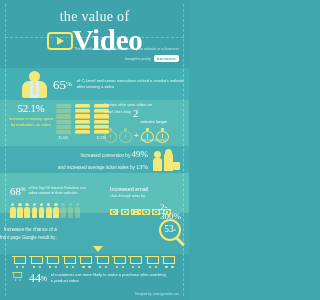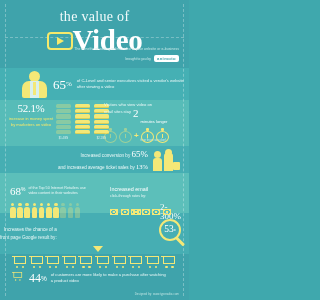--- a/index.html
+++ b/index.html
@@ -288,21 +288,21 @@
           <span class="watch-top"></span>
           <span class="watch-face"></span>
           <span class="watch-hand"></span>
         </span>
     </div>
   </div>
 
   <div class="r3">
     <div class="stat-copy r3-copy">
       <span>Increased conversion by</span>
-      <span class="r3-big">65%</span><br>
+      <span class="r3-big">49%</span><br>
       <span>and increased average ticket sales by</span>
       <span class="r3-big2 yellow">13%</span>
     </div>
     <div class="shop-icon">
       <span class="shop-h a"></span>
         <span class="shop-p a"></span>
       <span class="shop-h b"></span>
         <span class="shop-p b"></span>
       <span class="shop-bag"></span>
     </div>

